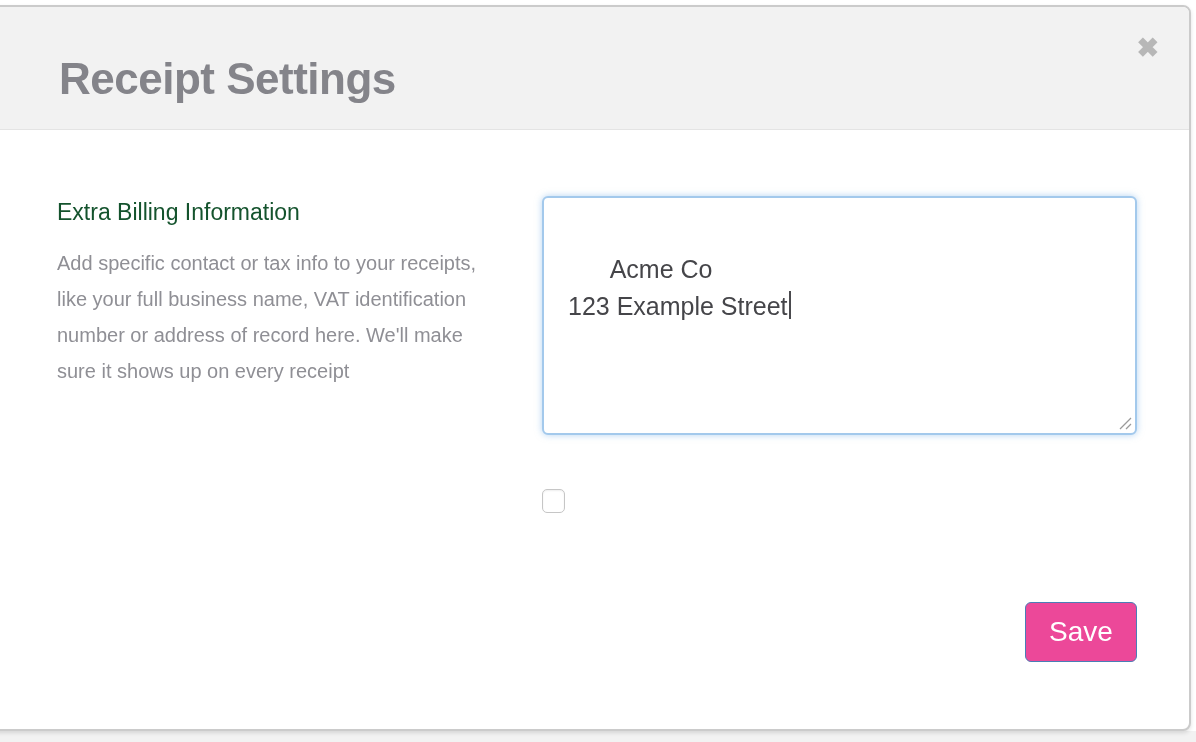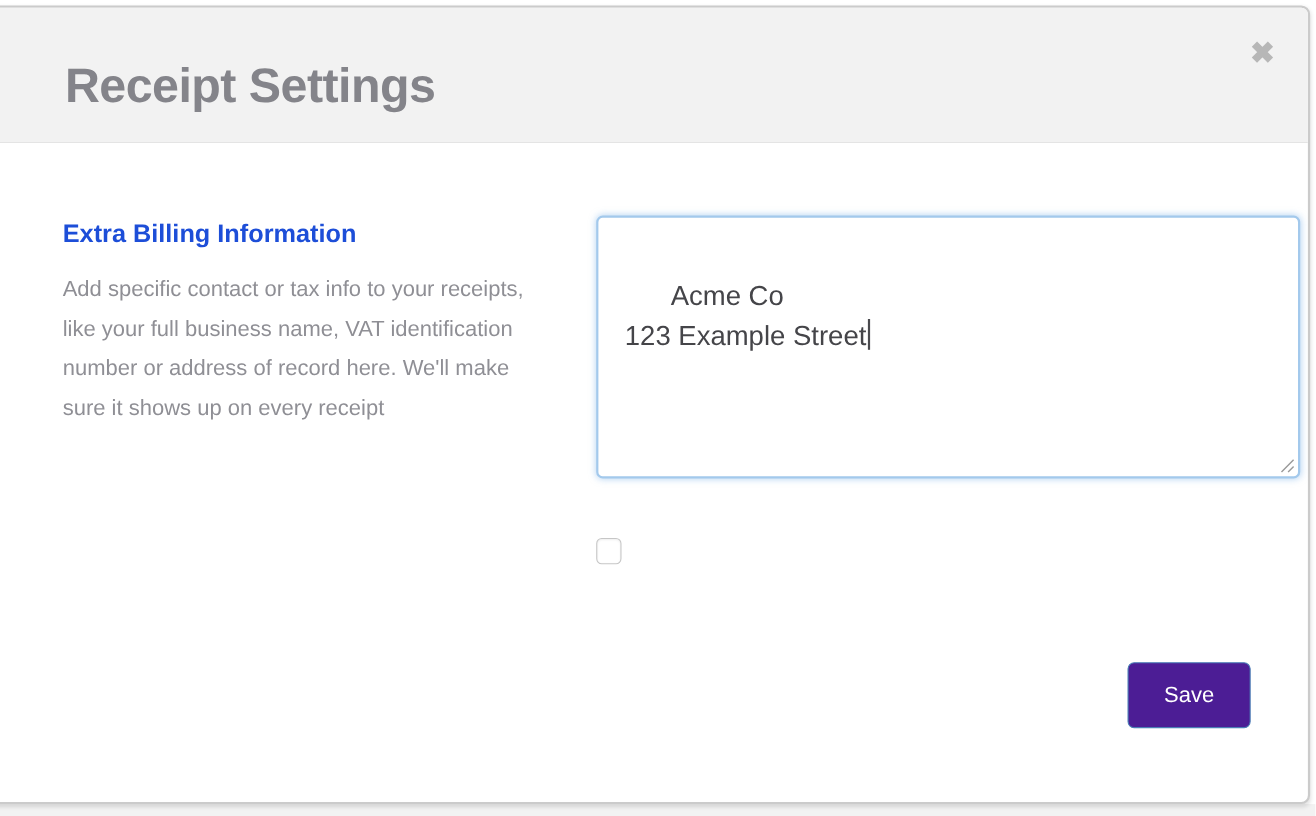--- a/index.html
+++ b/index.html
@@ -51,33 +51,33 @@
   }
   .modal-body { position: relative; height: 600px; }
 
   .billing-col {
     position: absolute;
     left: 64px; top: 69px;
     width: 420px;
   }
   .billing-label {
     font-size: 23px;
-    font-weight: bold;
-    color: #1d4ed8;
+    font-weight: normal;
+    color: #14532d;
     margin-bottom: 19px;
   }
   .billing-desc {
     font-size: 20px;
     line-height: 36px;
     color: #8f8f95;
   }
   .billing-textarea {
     position: absolute;
     left: 549px; top: 66px;
-    width: 640px; height: 239px;
+    width: 595px; height: 239px;
     background: #ffffff;
     border: 2px solid #a3c9ec;
     border-radius: 6px;
     box-shadow: 0 0 7px rgba(120, 175, 230, 0.55);
     padding: 16px 24px;
     font-size: 25px;
     line-height: 37px;
     color: #454549;
     white-space: pre-wrap;
     cursor: text;
@@ -110,26 +110,26 @@
     background: #fff;
     border: 1px solid #c6c6c6;
     border-radius: 5px;
     box-shadow: inset 0 1px 2px rgba(0,0,0,0.07);
     cursor: pointer;
   }
   .save-button {
     position: absolute;
     left: 1032px; top: 472px;
     width: 112px; height: 60px;
-    background: #4c1d95;
+    background: #ec4899;
     border: 1px solid #4a7db6;
     border-radius: 6px;
     color: #ffffff;
     font-family: "Liberation Sans", sans-serif;
-    font-size: 20px;
+    font-size: 28px;
     cursor: pointer;
   }
 </style>
 </head>
 <body>
 
 <div class="page-footer-strip"></div>
 
 <div class="modal">
 

